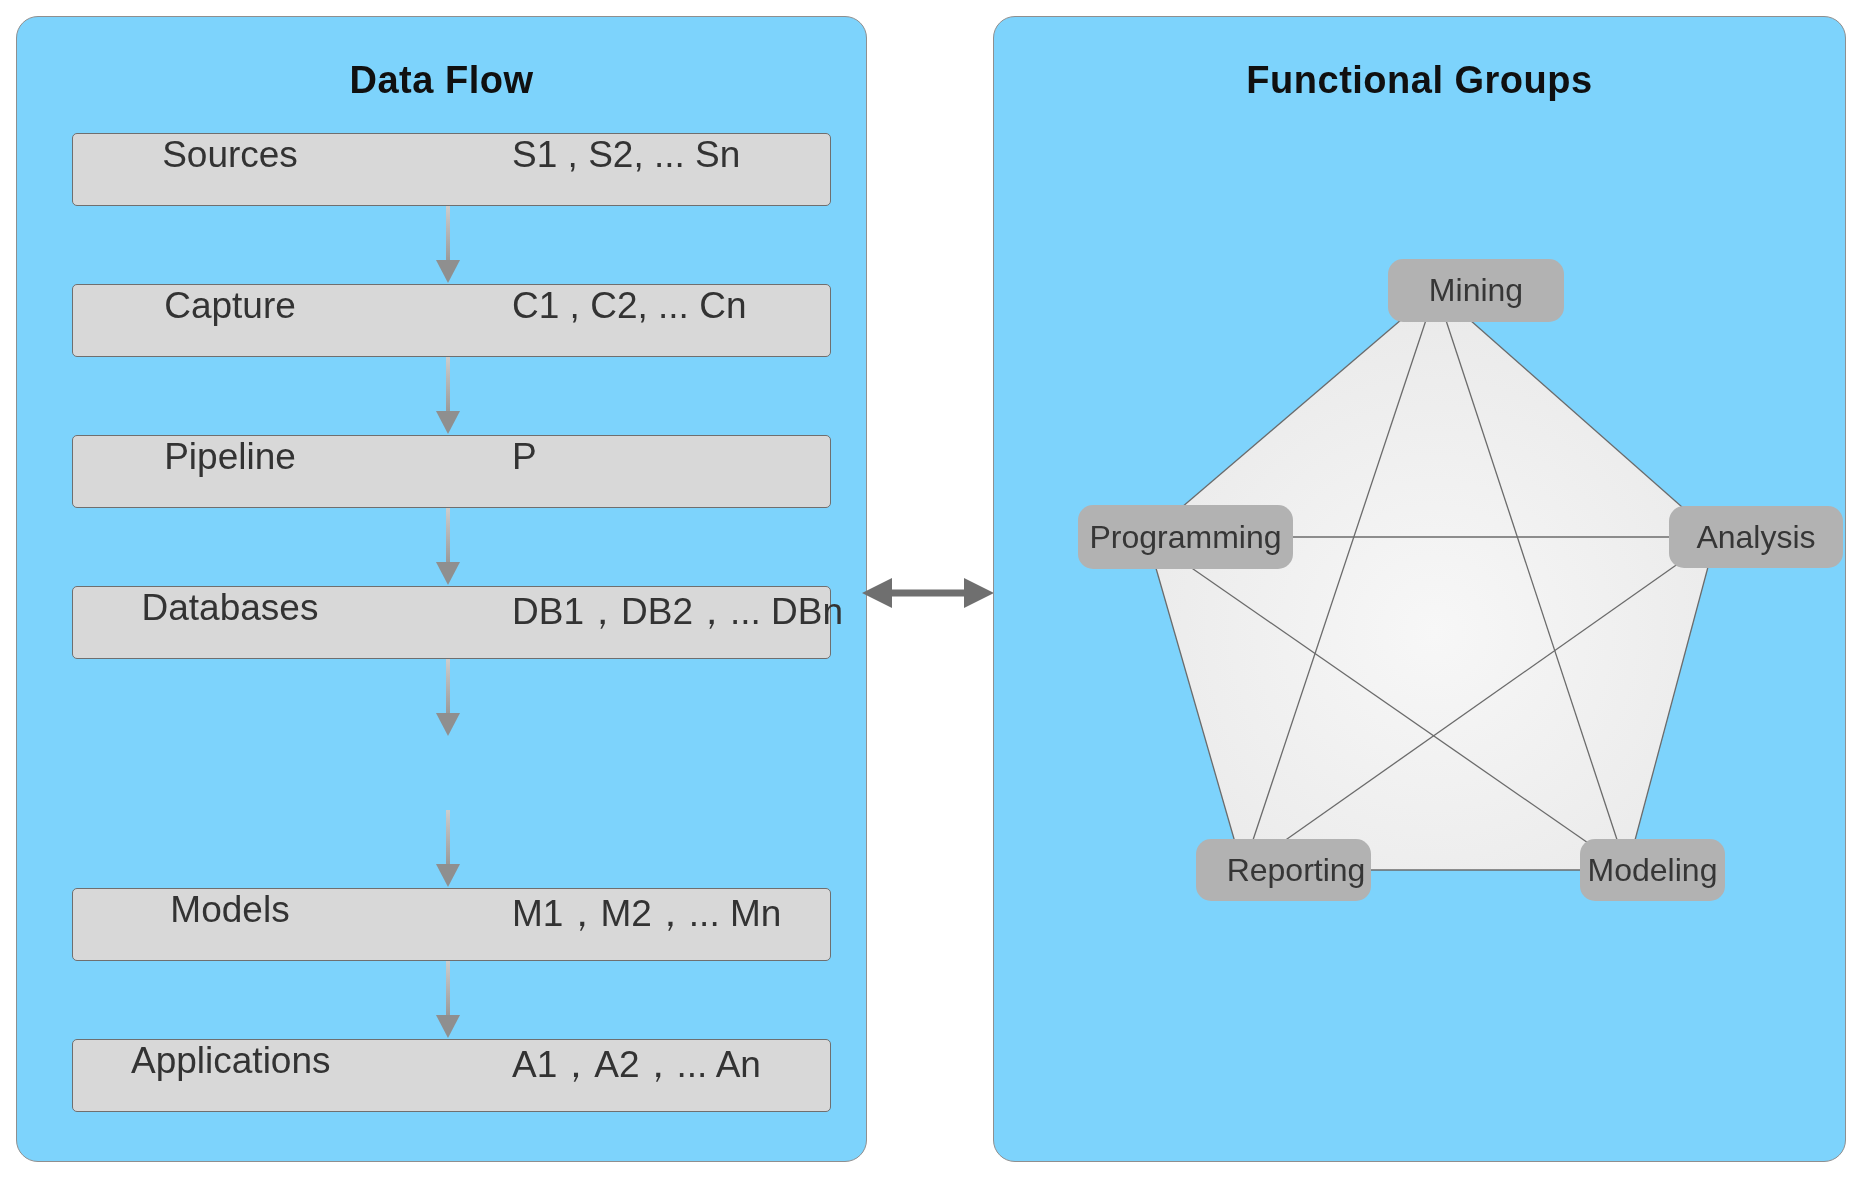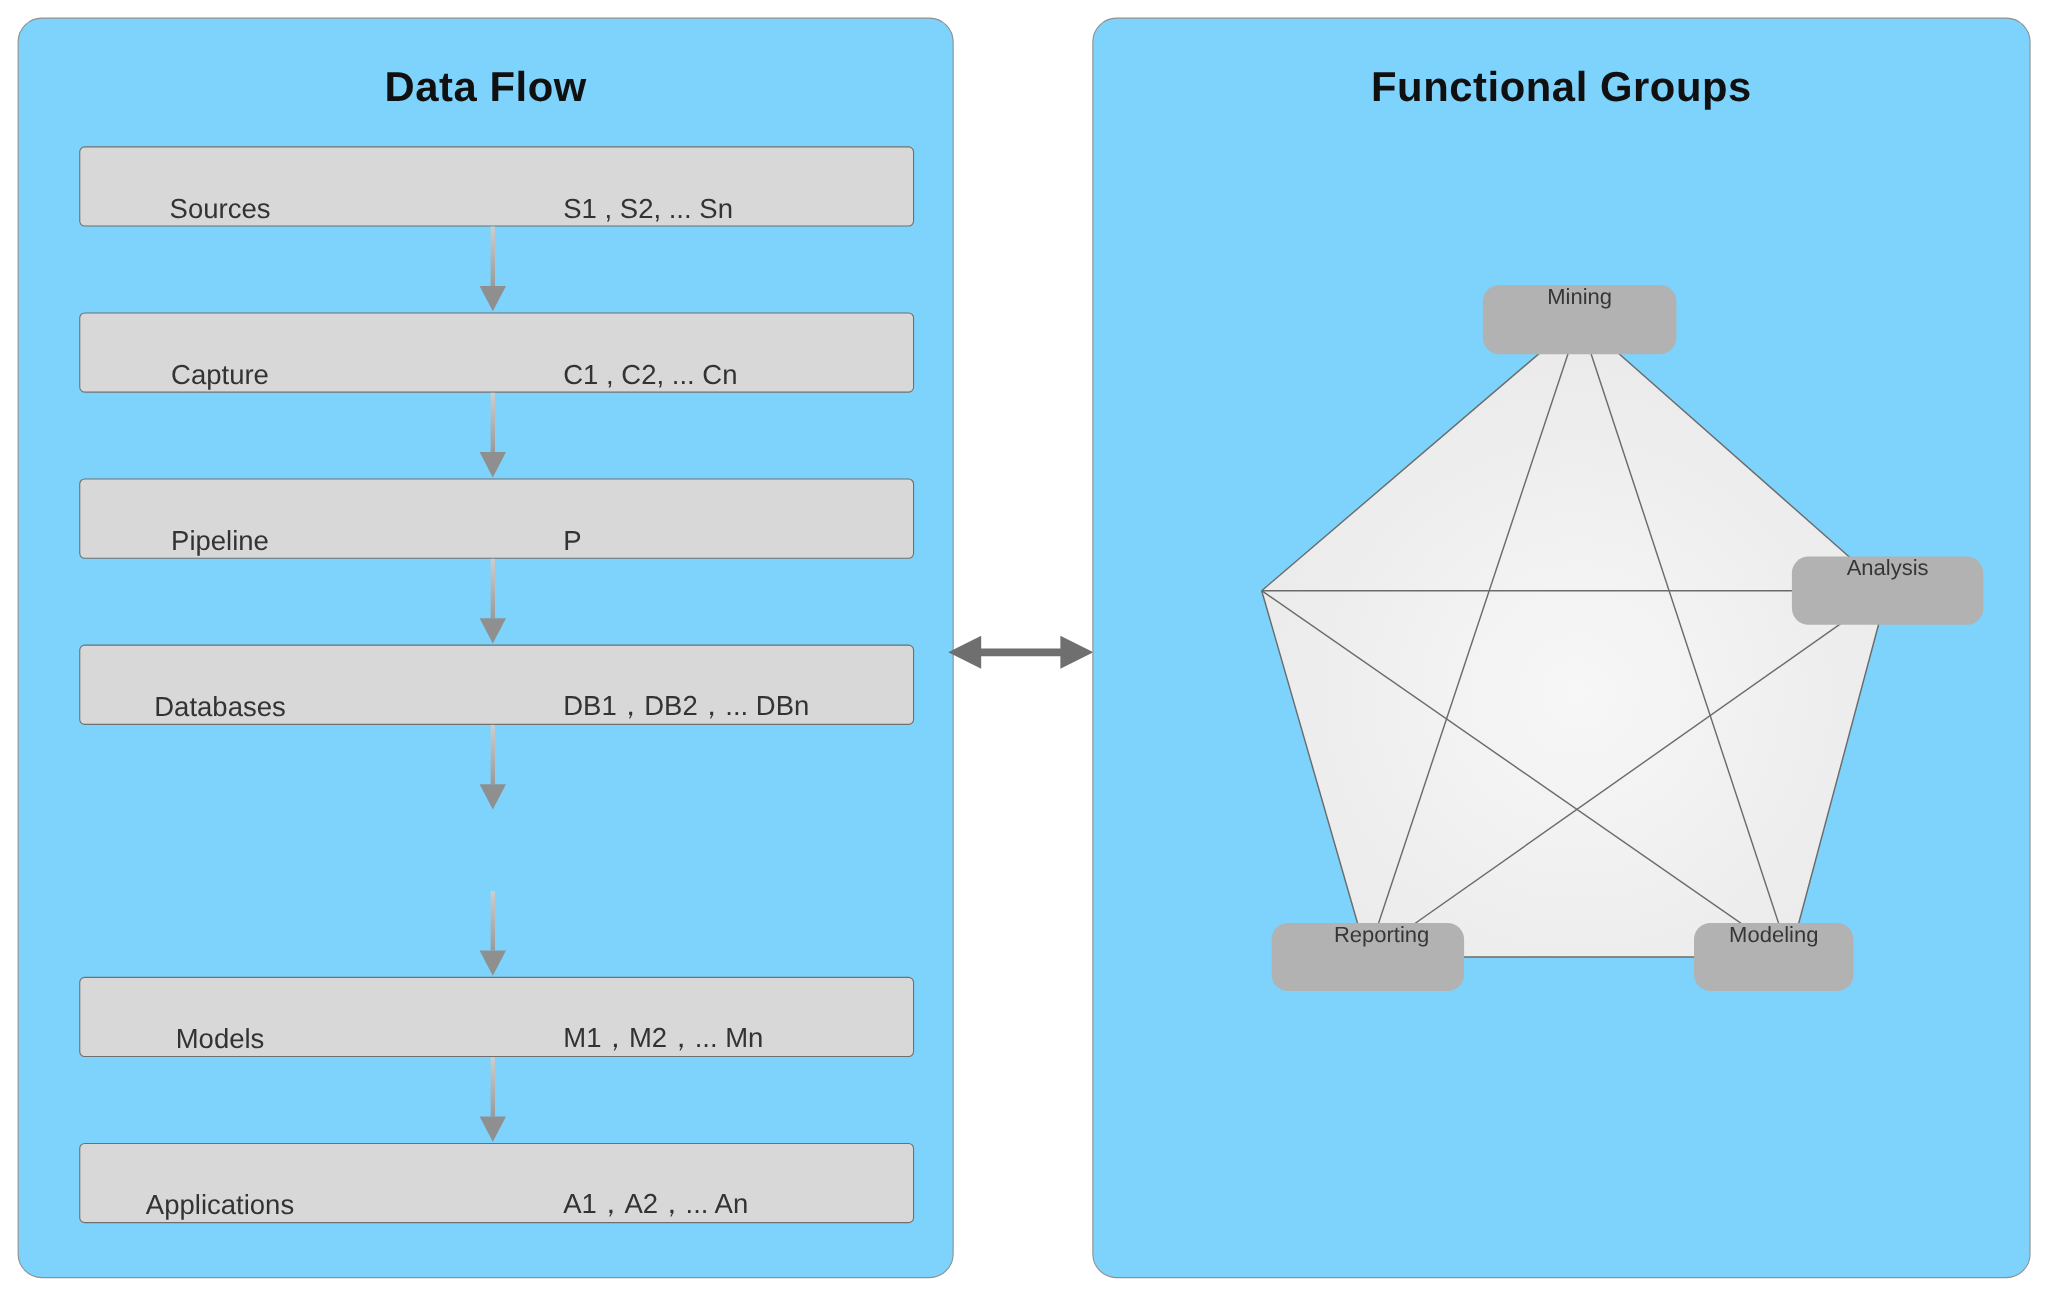--- a/index.html
+++ b/index.html
@@ -16,22 +16,22 @@
   .panel-right { left:993px; width:853px; }
   .panel-title {
     position:absolute; top:42px; left:0; width:100%;
     text-align:center; font-size:38px; font-weight:700; color:#101010;
     letter-spacing:0.5px;
   }
   
   .flow-row {
     position:absolute; left:55px; width:759px; height:73px;
     background:#d8d8d8; border:1.3px solid #6f6f6f; border-radius:5px;
-    display:flex; align-items:flex-end;
-    font-size:25px; color:#333333;
+    display:flex; align-items:flex-start;
+    font-size:37px; color:#333333;padding-left:30px;
   }
   .flow-row .row-label {
     flex:0 0 226px; text-align:center; padding-left:28px;
   }
   .flow-row .row-value {
     position:absolute; left:58%; white-space:nowrap;
   }
   .row-0 { top:116px; } .row-1 { top:267px; } .row-2 { top:418px; }
   .row-3 { top:569px; } .row-4 { top:720px; } .row-5 { top:871px; }
   .row-6 { top:1022px; }
@@ -50,22 +50,22 @@
     width:0; height:0;
     border-left:12px solid transparent; border-right:12px solid transparent;
     border-top:23px solid #8f8f8f;
   }
   
   .connector { position:absolute; left:860px; top:574px; width:136px; height:38px; }
   
   .graph-svg { position:absolute; left:0; top:0; width:853px; height:1146px; }
   .gnode {
     position:absolute; background:#b2b2b2; border-radius:15px;
-    display:flex; align-items:flex-start; justify-content:center;
-    font-size:20px; color:#363636; white-space:nowrap;
+    display:flex; align-items:center; justify-content:center;
+    font-size:32px; color:#363636; white-space:nowrap;margin-left:40px;
   }
   .gnode-mining      { left:354px; top:242px; width:176px; height:63px; }
   .gnode-programming { left:44px;  top:488px; width:215px; height:64px; }
   .gnode-analysis    { left:635px; top:489px; width:174px; height:62px; }
   .gnode-reporting   { left:162px; top:822px; width:175px; height:62px;padding-left:25px; }
   .gnode-modeling    { left:546px; top:822px; width:145px; height:62px; }
 </style>
 </head>
 <body>
 
@@ -159,20 +159,23 @@
         <line x1="153" y1="520" x2="633" y2="853"></line>
         <line x1="722" y1="520" x2="249" y2="853"></line>
         <line x1="722" y1="520" x2="633" y2="853"></line>
         <line x1="249" y1="853" x2="633" y2="853"></line>
       </g>
     </svg>
 
     <div class="gnode gnode-mining">
       <span>Mining</span>
     </div>
+    <div class="gnode gnode-programming">
+      <span>Programming</span>
+    </div>
     <div class="gnode gnode-analysis">
       <span>Analysis</span>
     </div>
     <div class="gnode gnode-reporting">
       <span>Reporting</span>
     </div>
     <div class="gnode gnode-modeling">
       <span>Modeling</span>
     </div>
   </section>

